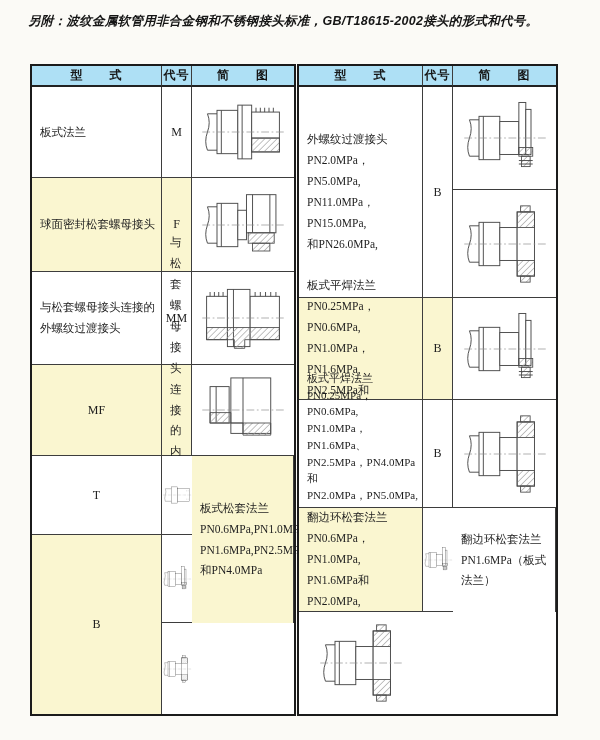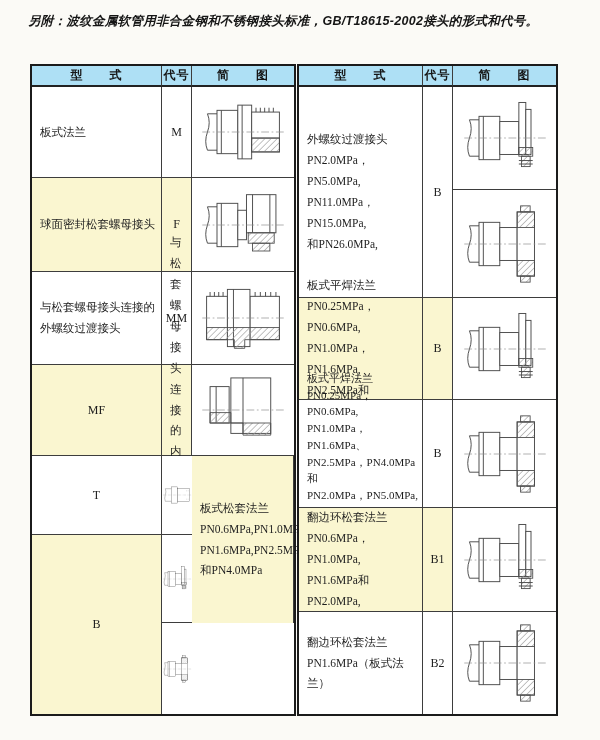--- a/index.html
+++ b/index.html
@@ -249,40 +249,38 @@
           <rect x="64" y="64" width="20" height="18" stroke="#4a4a4a" stroke-width="1" fill="url(#hz)"></rect>
           <rect x="68" y="1" width="11" height="7" stroke="#4a4a4a" stroke-width="1" fill="url(#hz)"></rect>
           <rect x="68" y="82" width="11" height="7" stroke="#4a4a4a" stroke-width="1" fill="url(#hz)"></rect>
           <line x1="3" y1="45" x2="97" y2="45" stroke="#909090" stroke-width="0.8" stroke-dasharray="9,3,2,3"></line>
         </svg>
       </div>
 
     <div class="c t hl">翻边环松套法兰
 PN0.6MPa，PN1.0MPa,
 PN1.6MPa和PN2.0MPa,</div>
-    <div class="c code hl">B1</div>
     <div class="c c3 d">
         <svg viewBox="0 0 100 90" aria-hidden="true">
           <path d="M20,24 H9 Q13,34 9,45 Q5,56 9,66 H20" stroke="#4a4a4a" stroke-width="1.1" fill="none"></path>
           <rect x="20" y="20" width="24" height="50" stroke="#4a4a4a" stroke-width="1.1" fill="#ffffff"></rect>
           <line x1="25" y1="20" x2="25" y2="70" stroke="#4a4a4a" stroke-width="1.1" fill="none"></line>
           <rect x="44" y="26" width="22" height="38" stroke="#4a4a4a" stroke-width="1.1" fill="#ffffff"></rect>
           <rect x="66" y="4" width="8" height="60" stroke="#4a4a4a" stroke-width="1.1" fill="#ffffff"></rect>
           <rect x="74" y="12" width="6" height="52" stroke="#4a4a4a" stroke-width="1.1" fill="#ffffff"></rect>
           <rect x="66" y="56" width="16" height="10" stroke="#4a4a4a" stroke-width="1" fill="url(#hz)"></rect>
           <rect x="69" y="66" width="10" height="12" stroke="#4a4a4a" stroke-width="1" fill="url(#hz)"></rect>
           <line x1="66" y1="71" x2="82" y2="71" stroke="#4a4a4a" stroke-width="1.1" fill="none"></line>
           <line x1="66" y1="75" x2="82" y2="75" stroke="#4a4a4a" stroke-width="1.1" fill="none"></line>
           <line x1="3" y1="45" x2="97" y2="45" stroke="#909090" stroke-width="0.8" stroke-dasharray="9,3,2,3"></line>
         </svg>
       </div>
 
     <div class="c t lr">翻边环松套法兰
 PN1.6MPa（板式法兰）</div>
-    <div class="c code lr">B2</div>
     <div class="c c3 d lr">
         <svg viewBox="0 0 100 90" aria-hidden="true">
           <path d="M20,24 H9 Q13,34 9,45 Q5,56 9,66 H20" stroke="#4a4a4a" stroke-width="1.1" fill="none"></path>
           <rect x="20" y="20" width="24" height="50" stroke="#4a4a4a" stroke-width="1.1" fill="#ffffff"></rect>
           <line x1="25" y1="20" x2="25" y2="70" stroke="#4a4a4a" stroke-width="1.1" fill="none"></line>
           <rect x="44" y="26" width="20" height="38" stroke="#4a4a4a" stroke-width="1.1" fill="#ffffff"></rect>
           <rect x="64" y="8" width="20" height="74" stroke="#4a4a4a" stroke-width="1.1" fill="#ffffff"></rect>
           <rect x="64" y="8" width="20" height="18" stroke="#4a4a4a" stroke-width="1" fill="url(#hz)"></rect>
           <rect x="64" y="64" width="20" height="18" stroke="#4a4a4a" stroke-width="1" fill="url(#hz)"></rect>
           <rect x="68" y="1" width="11" height="7" stroke="#4a4a4a" stroke-width="1" fill="url(#hz)"></rect>

